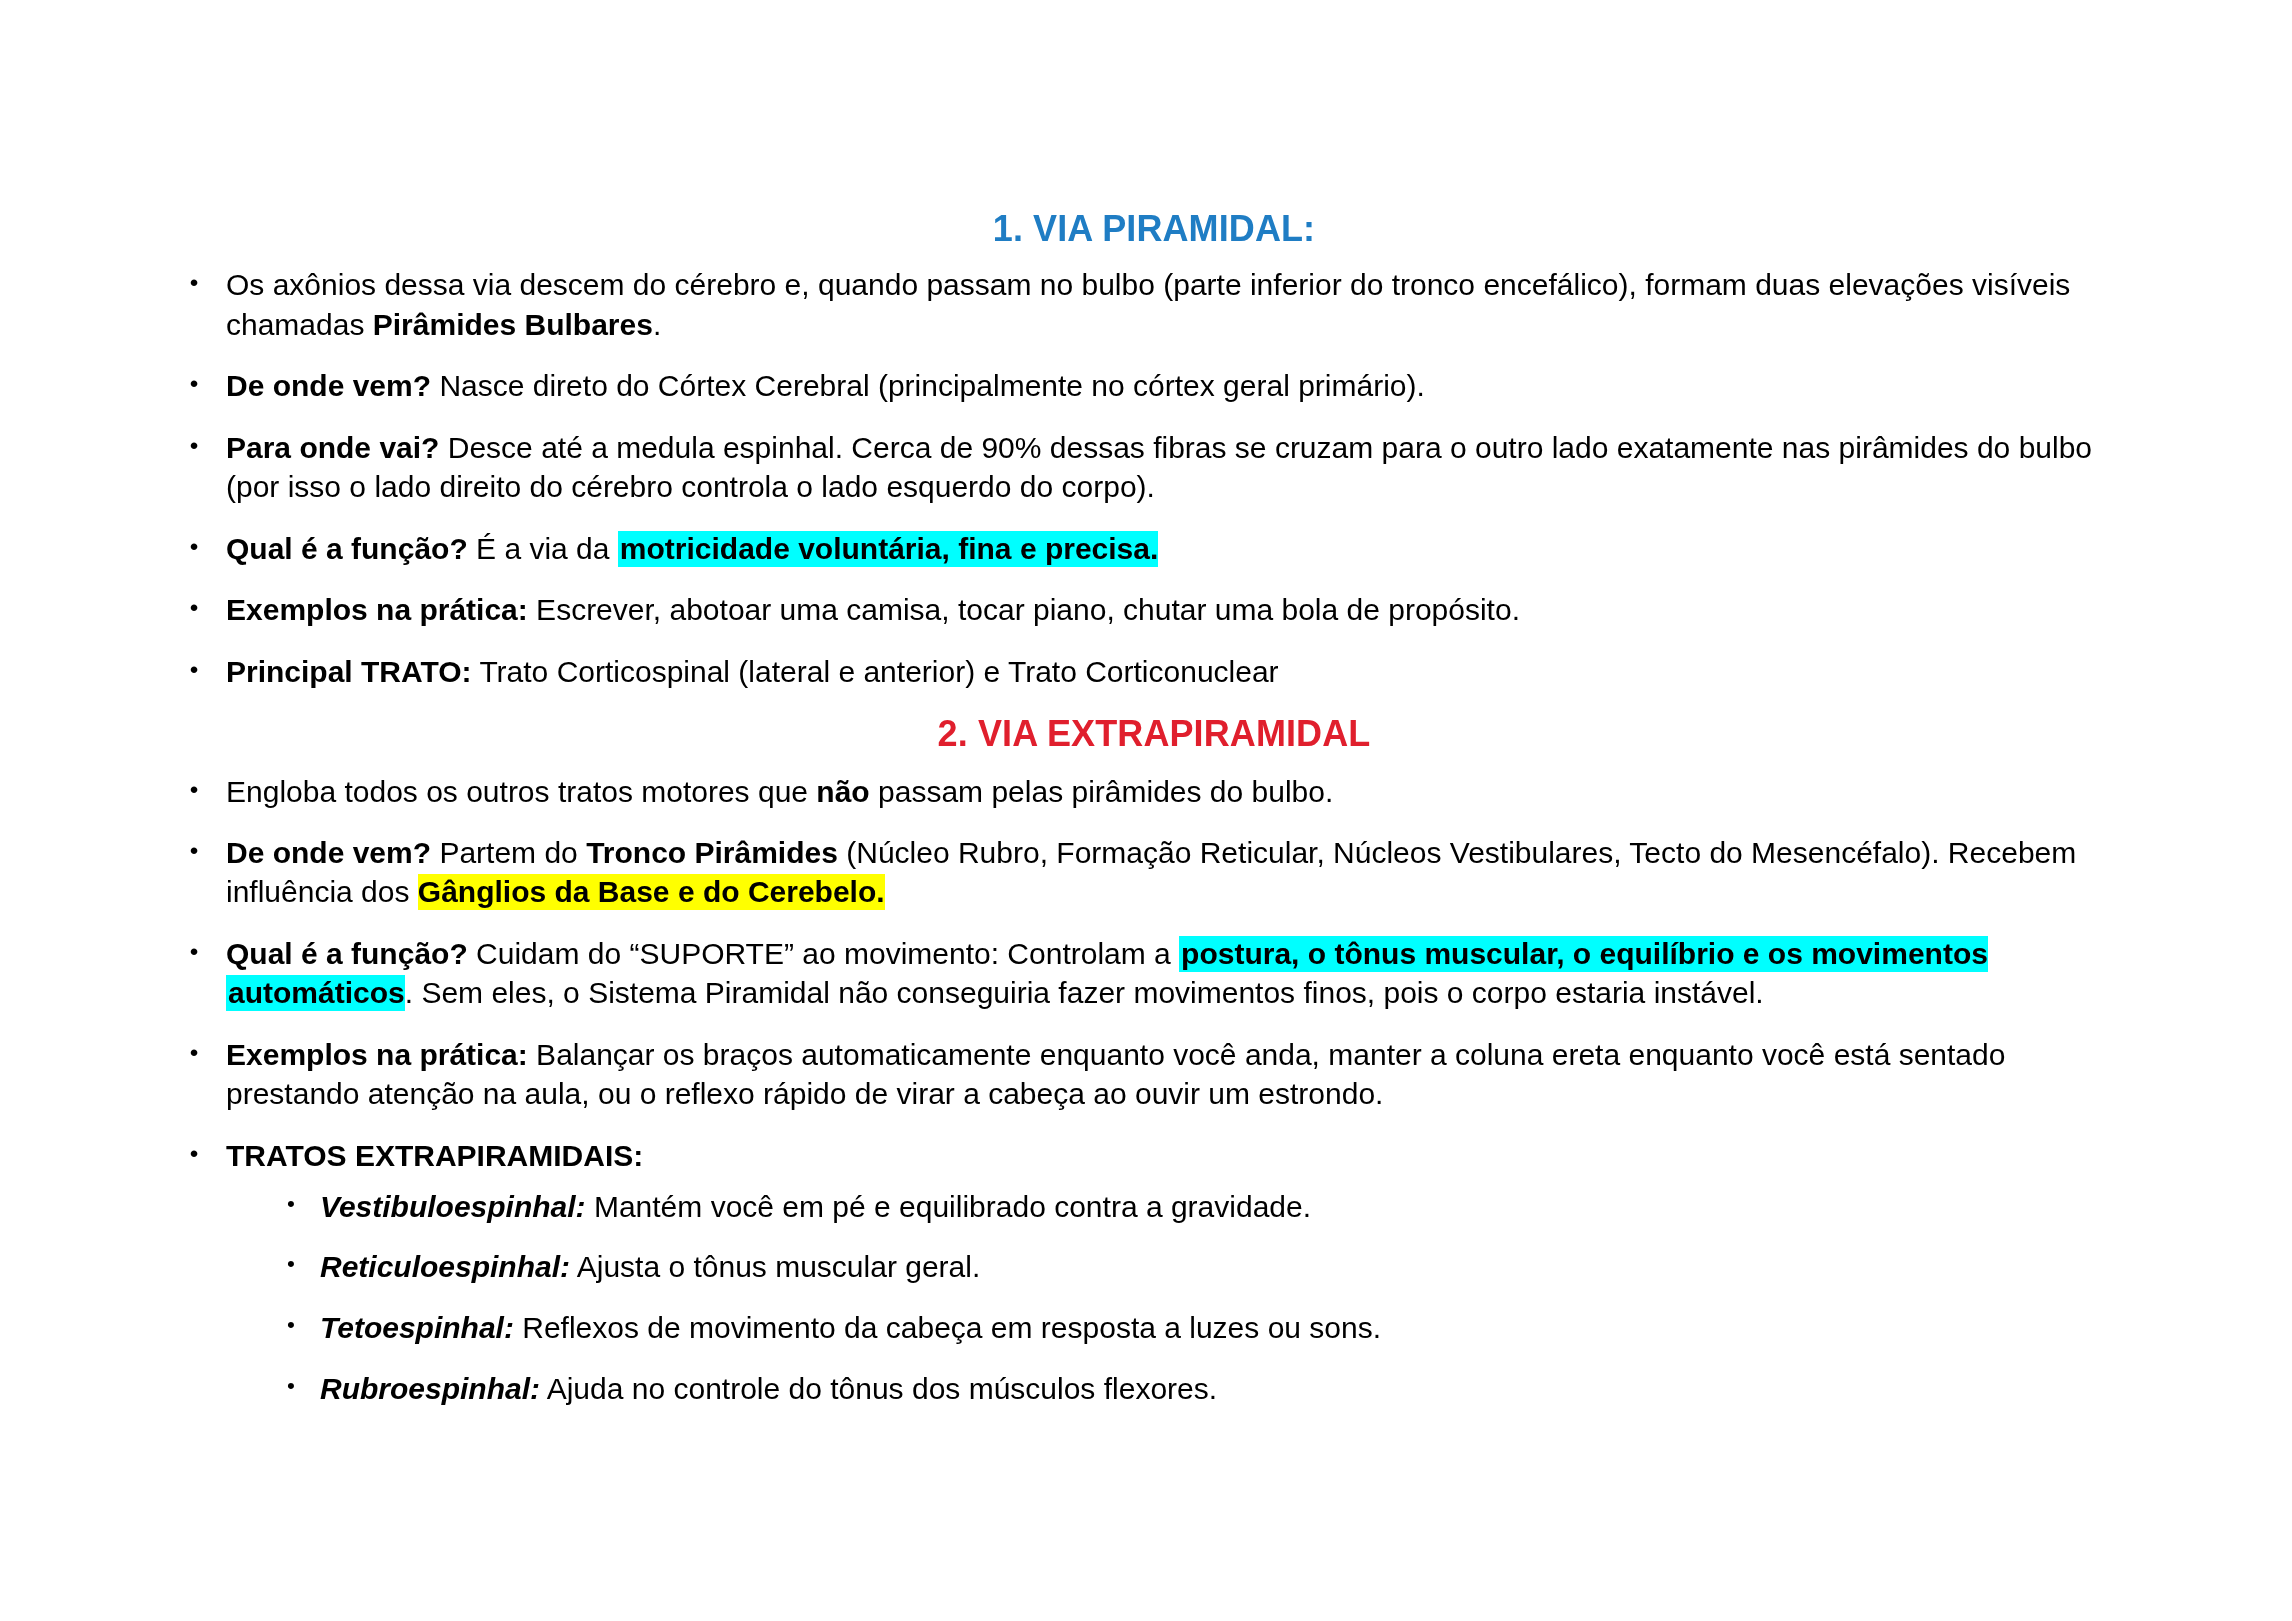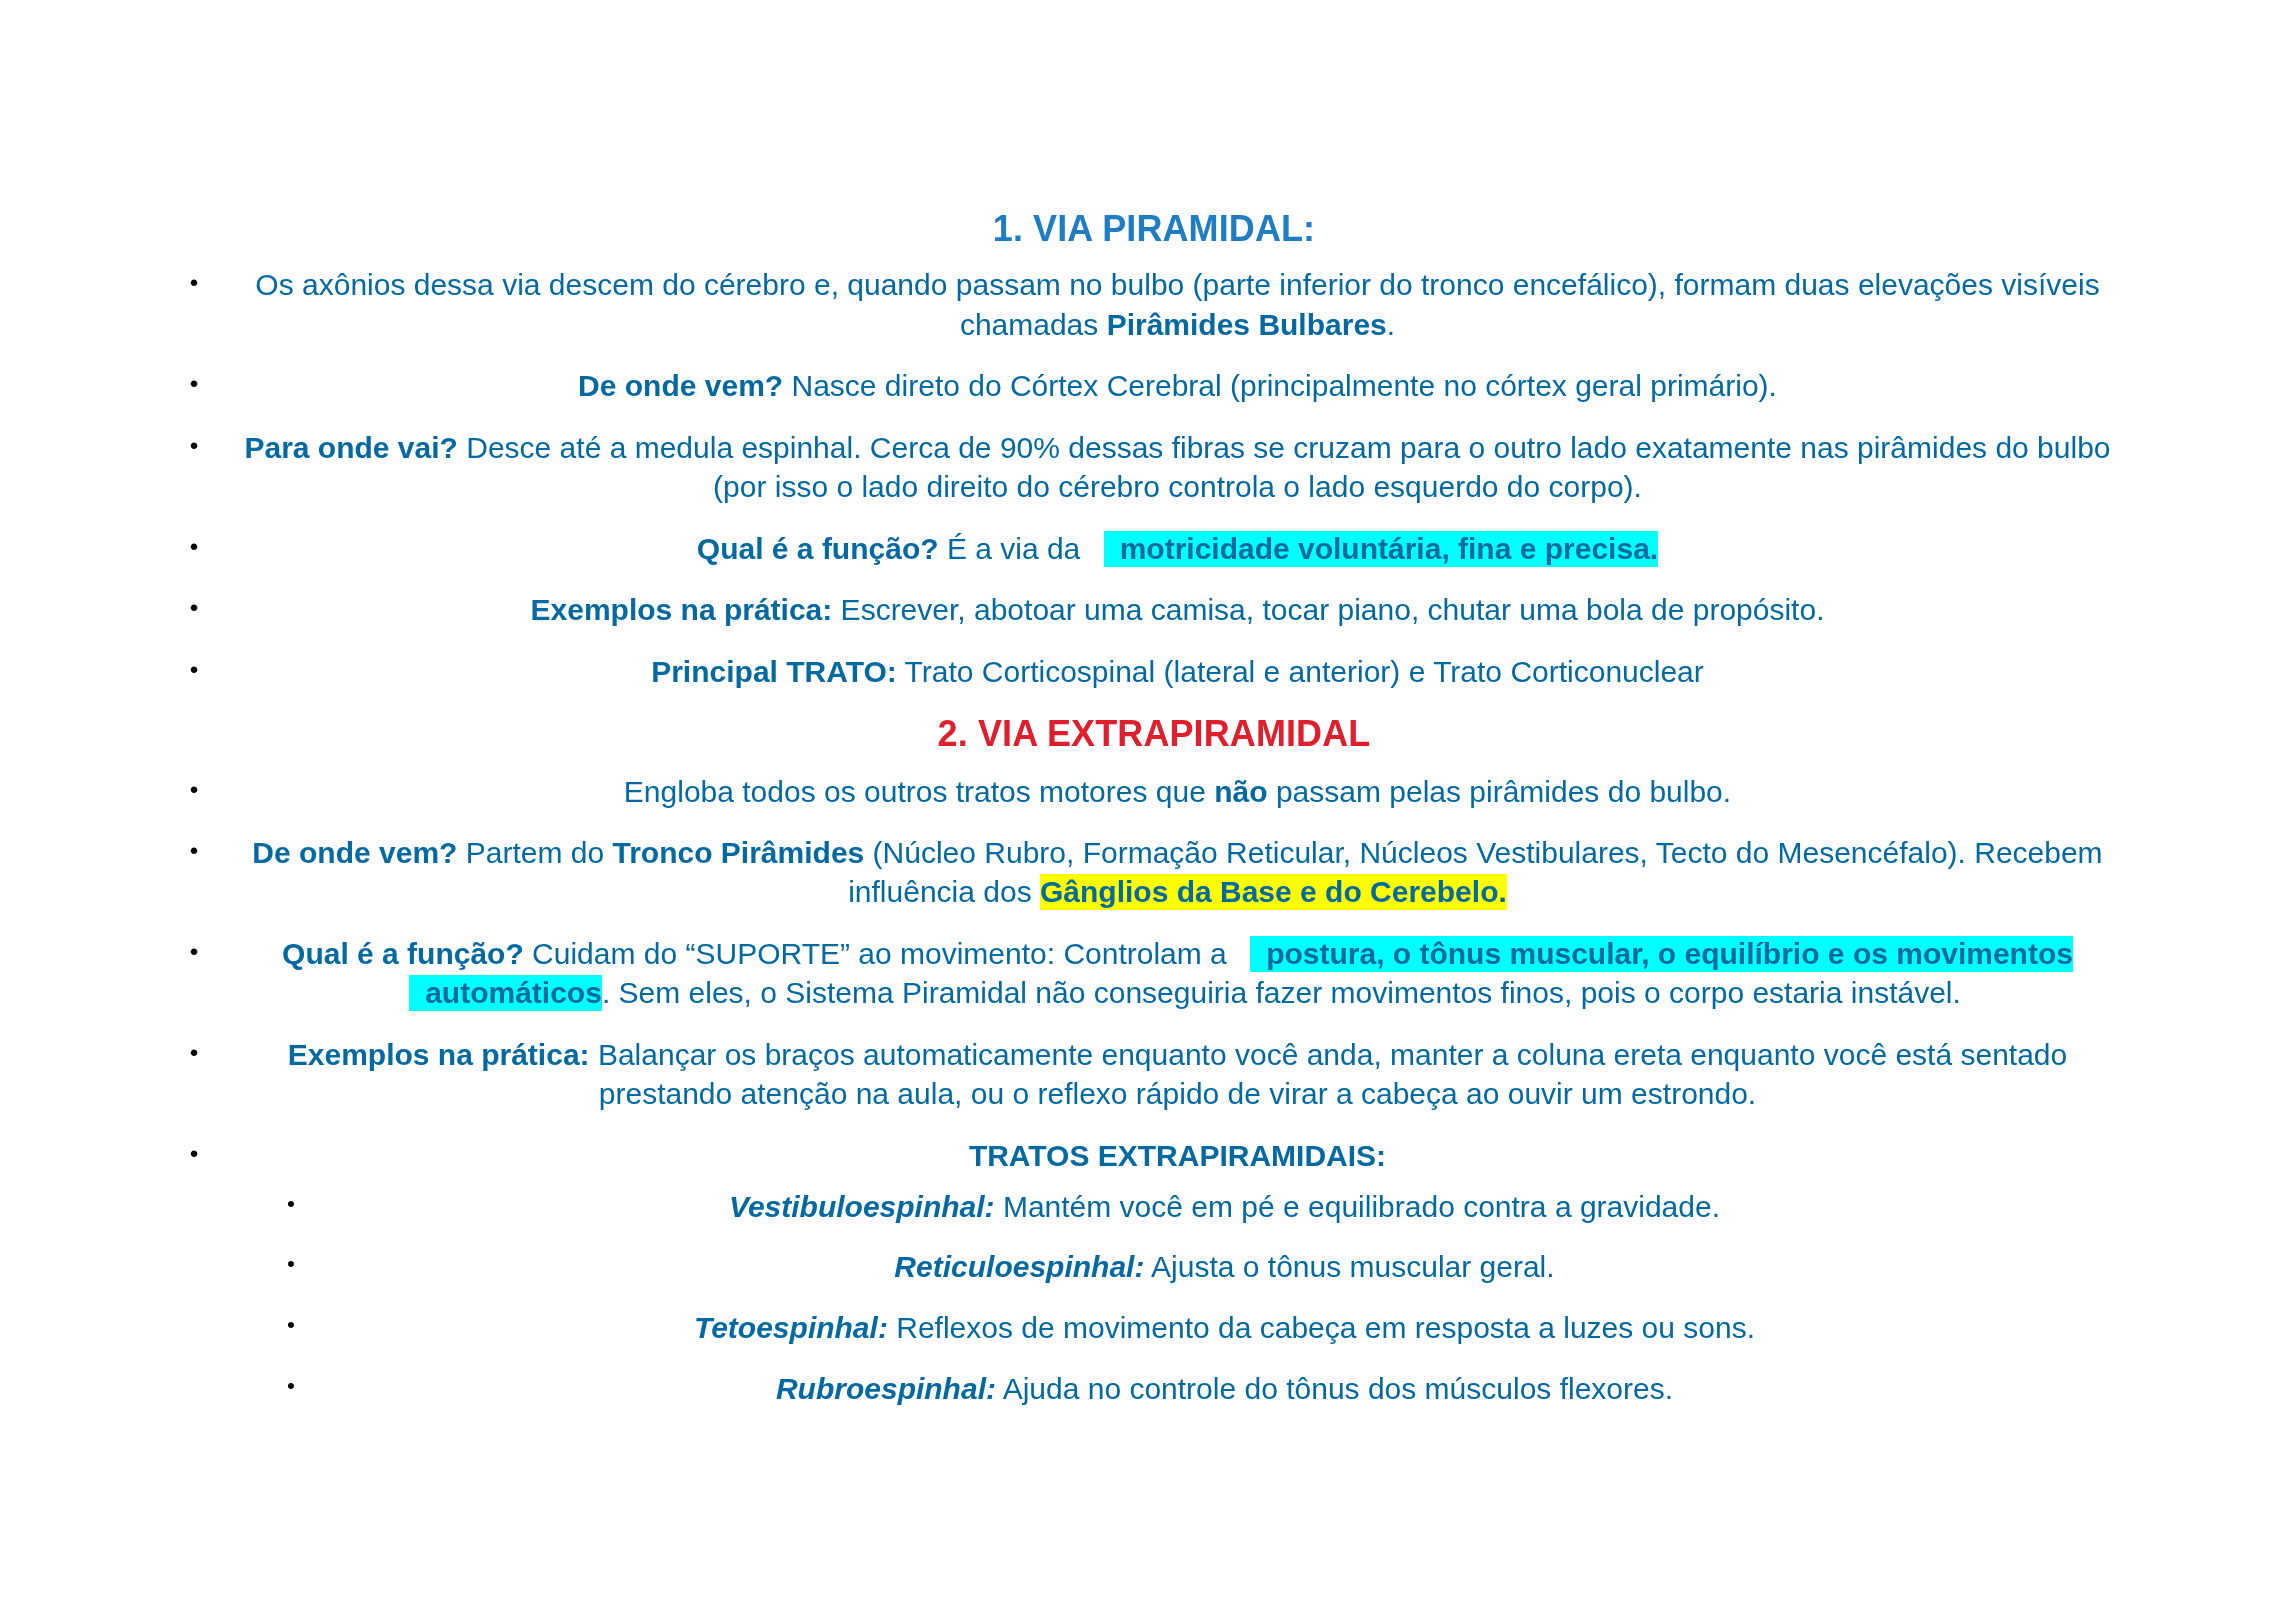--- a/index.html
+++ b/index.html
@@ -54,22 +54,21 @@
     margin: 0;
     padding: 0;
   }
 
   li.bullet {
     position: relative;
     padding-left: 47px;
     margin: 0 0 22.5px 0;
     font-size: 30px;
     line-height: 1.305;
-    color: #0369a1;
-    text-align: center;
+    color: #000000;
   }
 
   li.bullet::before {
     content: "\2022";
     position: absolute;
     left: 10.8px;
     top: -1px;
     font-size: 24.5px;
     line-height: 1.52;
     color: #000000;
@@ -104,22 +103,21 @@
   li.subbullet:last-child { margin-bottom: 0; }
 
   b.lead { font-weight: bold; }
   i.term { font-weight: bold; font-style: italic; }
 
   .hl-cyan {
     background-color: #00FFFF;
     font-weight: bold;
     box-decoration-break: clone;
     -webkit-box-decoration-break: clone;
-    padding: 1px 0 2px 16px;
-    margin-left: 15px;
+    padding: 1px 0 2px 2px;
   }
   .hl-yellow {
     background-color: #FFFF00;
     font-weight: bold;
     box-decoration-break: clone;
     -webkit-box-decoration-break: clone;
     padding: 1px 0 2px 0;
   }
   .bold-plain { font-weight: bold; }
 </style>

